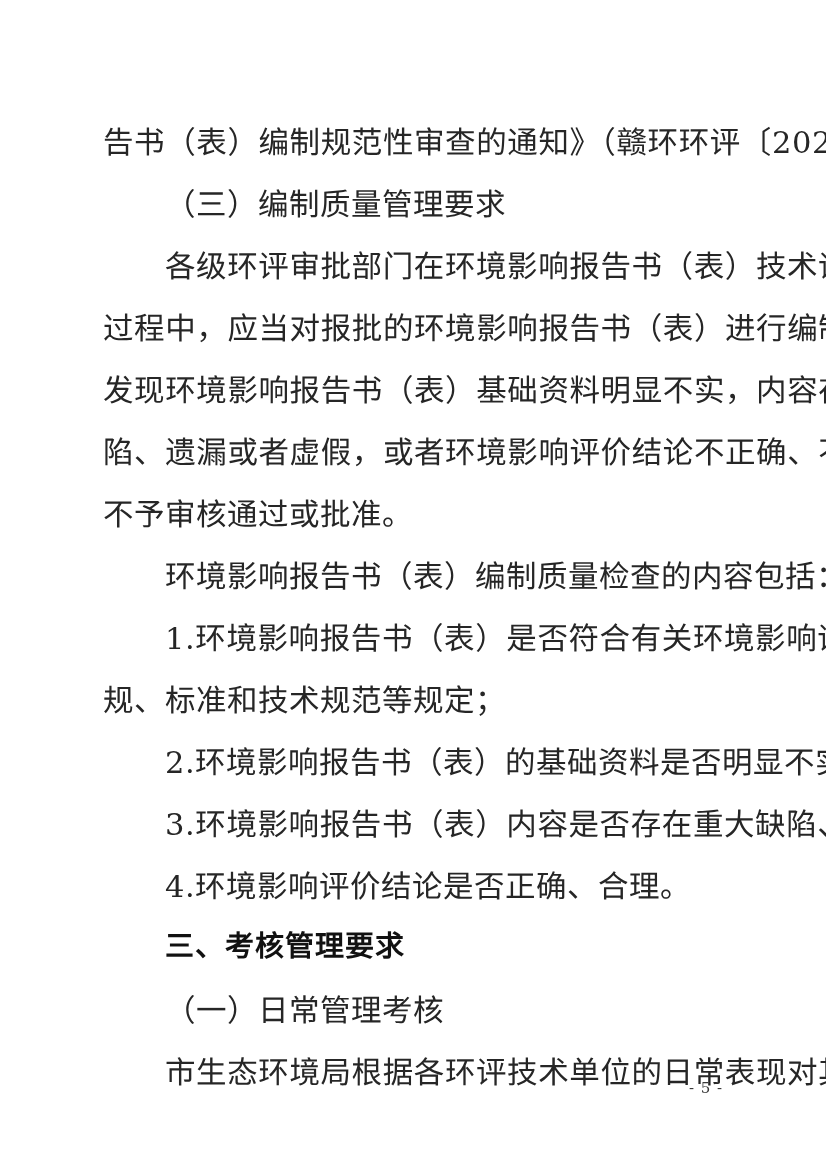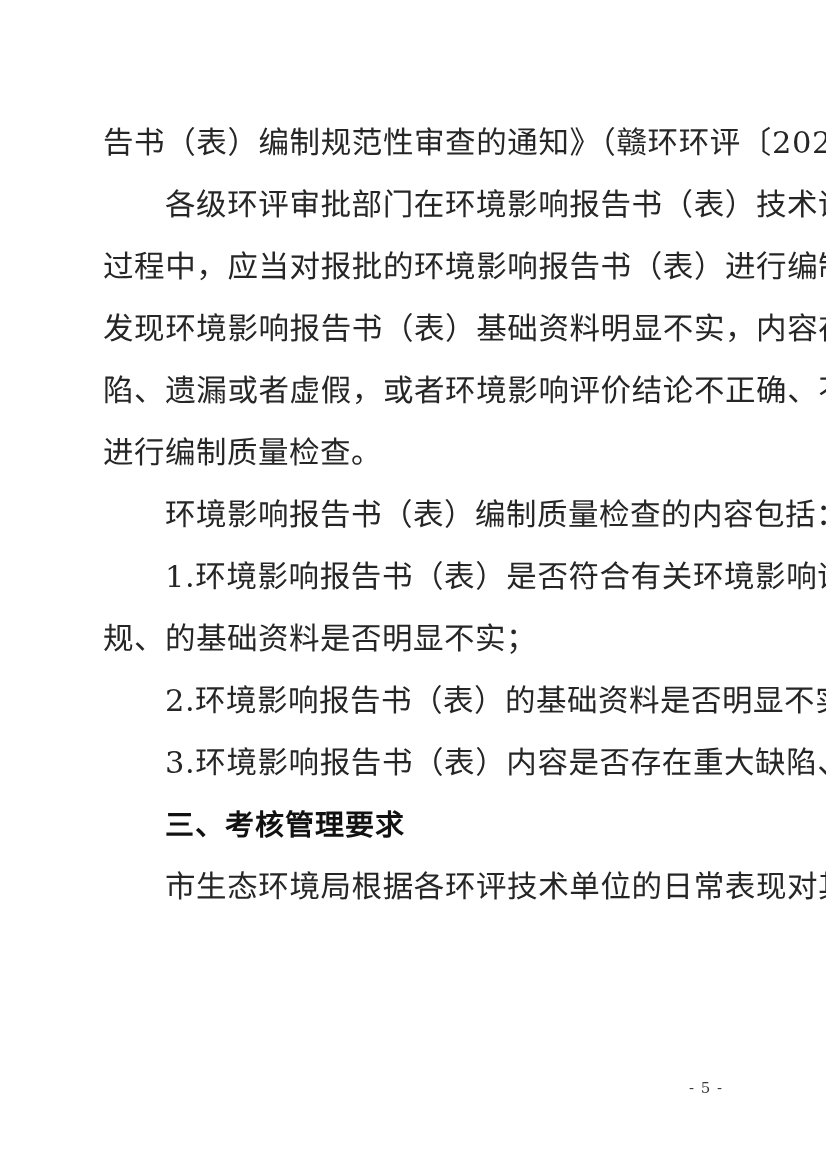--- a/index.html
+++ b/index.html
@@ -51,21 +51,21 @@
     text-indent: 62px;
   }
 
   
   .line.full {
     letter-spacing: 0.6px;
   }
 
   
   .line.heading {
-    font-family: Liberation Serif, serif;
+    font-family: Liberation Mono, monospace;
     font-weight: 700;
     font-size: 29px;
     letter-spacing: 1px;
     color: #111111;
     text-indent: 62px;
   }
 
   
   .line.subheading {
     text-indent: 62px;
@@ -89,31 +89,34 @@
   }
 </style>
 </head>
 <body>
 
 <div class="page">
 
   <div class="text-body" id="text-body">
 
   <div class="line full">告书（表）编制规范性审查的通知》（赣环环评〔2021〕19号）</div>
+      <div class="line subheading">（三）编制质量管理要求</div>
       <div class="line indent full">各级环评审批部门在环境影响报告书（表）技术评估和审批</div>
       <div class="line full">过程中，应当对报批的环境影响报告书（表）进行编制质量检查；</div>
       <div class="line full">发现环境影响报告书（表）基础资料明显不实，内容存在重大缺</div>
       <div class="line full">陷、遗漏或者虚假，或者环境影响评价结论不正确、不合理的，</div>
-      <div class="line">进行编制质量检查。</div>
+      <div class="line">不予审核通过或批准。</div>
       <div class="line indent">环境影响报告书（表）编制质量检查的内容包括：</div>
       <div class="line indent full">1.环境影响报告书（表）是否符合有关环境影响评价法律法</div>
-      <div class="line">规、的基础资料是否明显不实；</div>
+      <div class="line">规、标准和技术规范等规定；</div>
       <div class="line indent">2.环境影响报告书（表）的基础资料是否明显不实；</div>
       <div class="line indent full">3.环境影响报告书（表）内容是否存在重大缺陷、遗漏或者</div>
+      <div class="line indent">4.环境影响评价结论是否正确、合理。</div>
       <div class="line heading">三、考核管理要求</div>
+      <div class="line subheading">（一）日常管理考核</div>
       <div class="line indent full">市生态环境局根据各环评技术单位的日常表现对其进行日</div>
     </div>
 
   <div class="page-number">
     <span class="pn-inner">- 5 -</span>
   </div>
 
 </div>
 
 </body></html>

